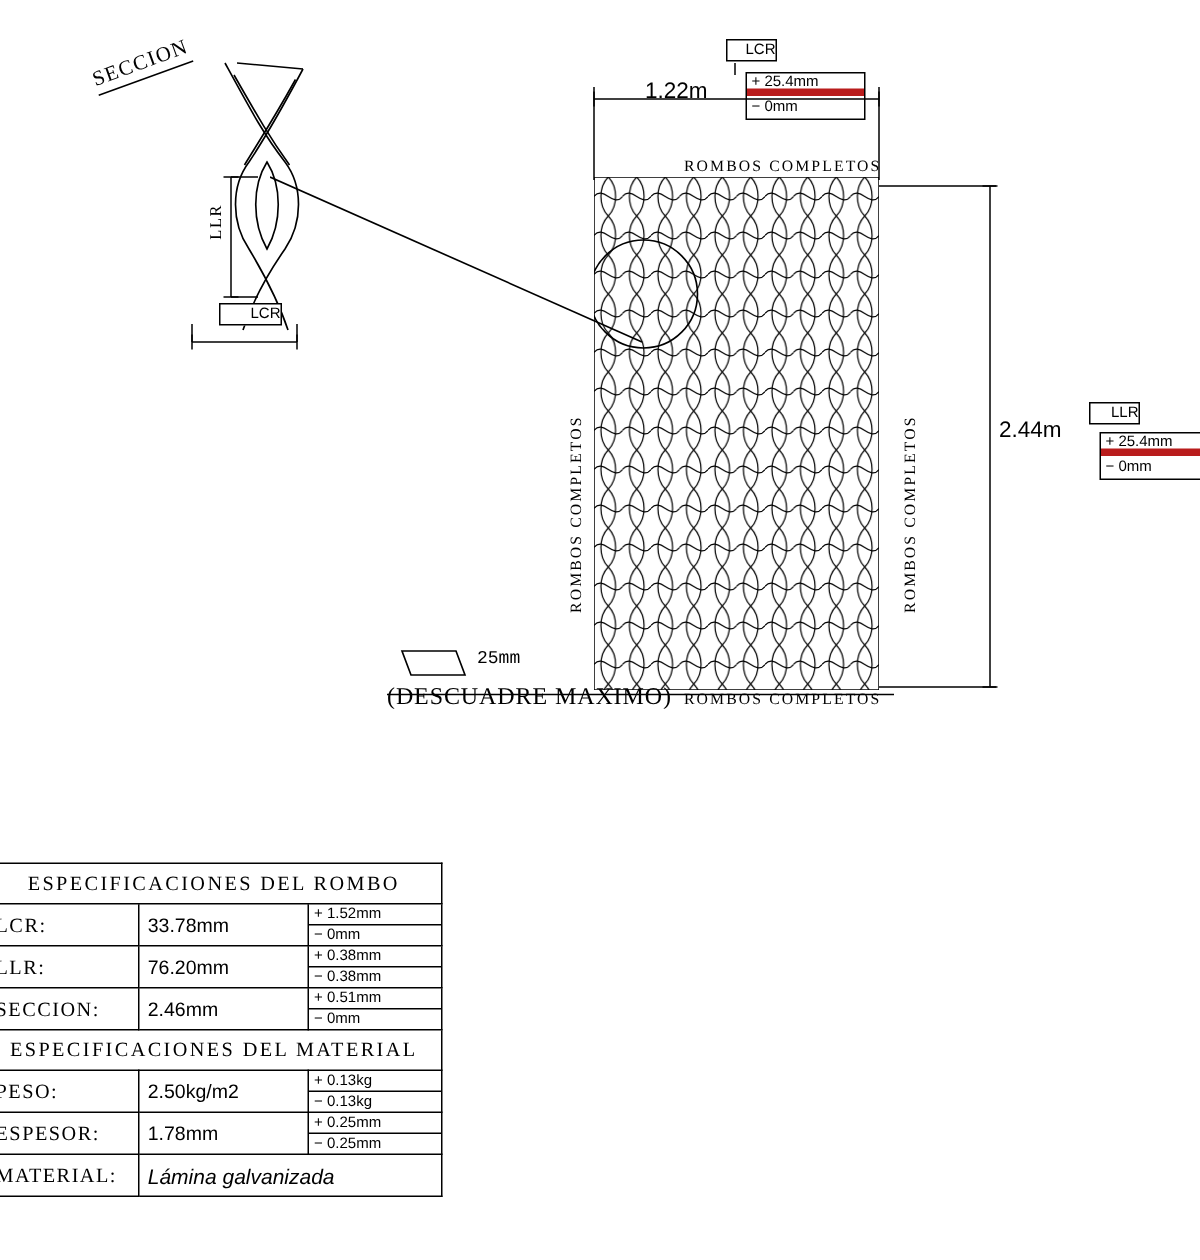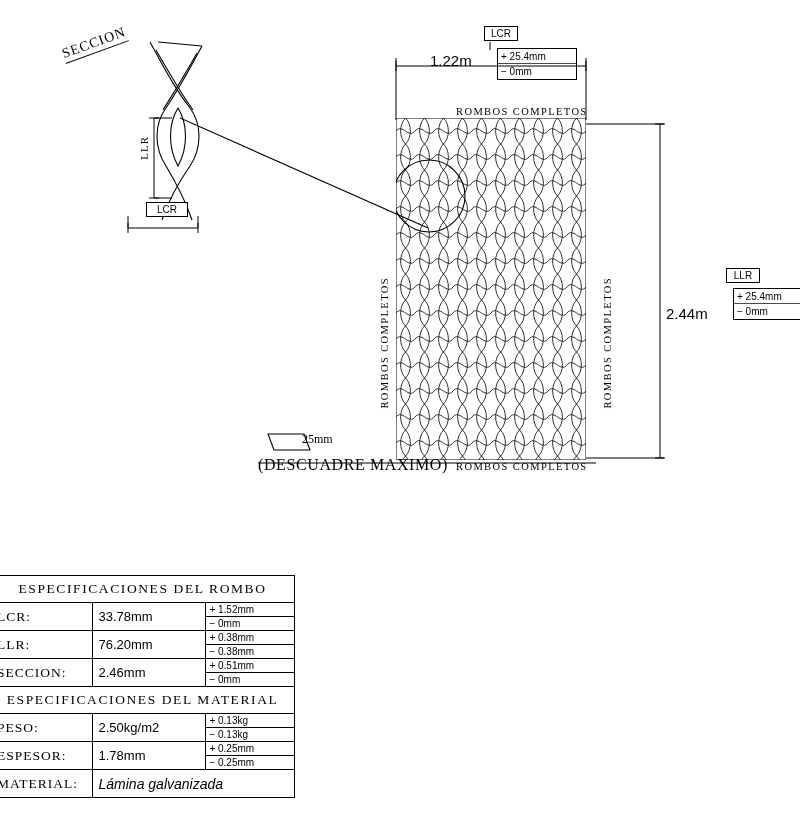--- a/index.html
+++ b/index.html
@@ -64,30 +64,30 @@
     font-family: "Liberation Sans", sans-serif;
   }
   .tol-row {
     height: 50%;
     box-sizing: border-box;
     padding: 0 3px;
     display: flex;
     align-items: center;
     white-space: nowrap;
   }
-  .tol-row.top { border-bottom: 1px solid #b91c1c; }
+  .tol-row.top { border-bottom: 5px solid #b91c1c; }
 
   
   .tagbox {
     position: absolute;
     border: 1px solid #000;
     box-sizing: border-box;
     font-size: 10px;
     font-family: "Liberation Sans", sans-serif;
-    text-align: center;
+    text-align: right;
     line-height: 13px;
     height: 15px;
     background: #fff;
   }
 
   
   .dimtext {
     position: absolute;
     font-family: "Liberation Sans", sans-serif;
     font-size: 15px;
@@ -114,23 +114,23 @@
   #descuadre { position: absolute; left: 258px; top: 428px; width: 130px; height: 46px; }
   #descuadre .cap {
     position: absolute;
     left: 0; top: 28px;
     font-size: 16px;
     letter-spacing: 0.6px;
     white-space: nowrap;
   }
   #descuadre .val {
     position: absolute;
-    left: 44px; top: 4px;
+    left: 60px; top: 4px;
     font-size: 12px;
-    font-family: Liberation Serif, serif;
+    font-family: Liberation Mono, monospace;
   }
 
   
   #spec-table {
     position: absolute;
     left: -10px;
     top: 575px;
     width: 305px;
     border-collapse: collapse;
   }
@@ -299,21 +299,21 @@
 
       <line x1="0" y1="6" x2="78" y2="6"></line>
       <line x1="0" y1="340" x2="78" y2="340"></line>
 
       <line x1="74" y1="6" x2="74" y2="340"></line>
       <line x1="69" y1="6" x2="79" y2="6"></line>
       <line x1="69" y1="340" x2="79" y2="340"></line>
     </g>
   </svg>
   <div class="tagbox" style="left:726px; top:268px; width:34px;">LLR</div>
-  <div class="dimtext" style="left:666px; top:305px;">2.44m</div>
+  <div class="dimtext" style="left:666px; top:278px;">2.44m</div>
   <div class="tol-box" style="left:733px; top:288px; width:72px; height:32px;">
     <div class="tol-row top">
       <span>+ 25.4mm</span>
     </div>
     <div class="tol-row">
       <span>− 0mm</span>
     </div>
   </div>
 
   <svg class="abs" style="left:258px; top:455px;" width="340" height="16">

